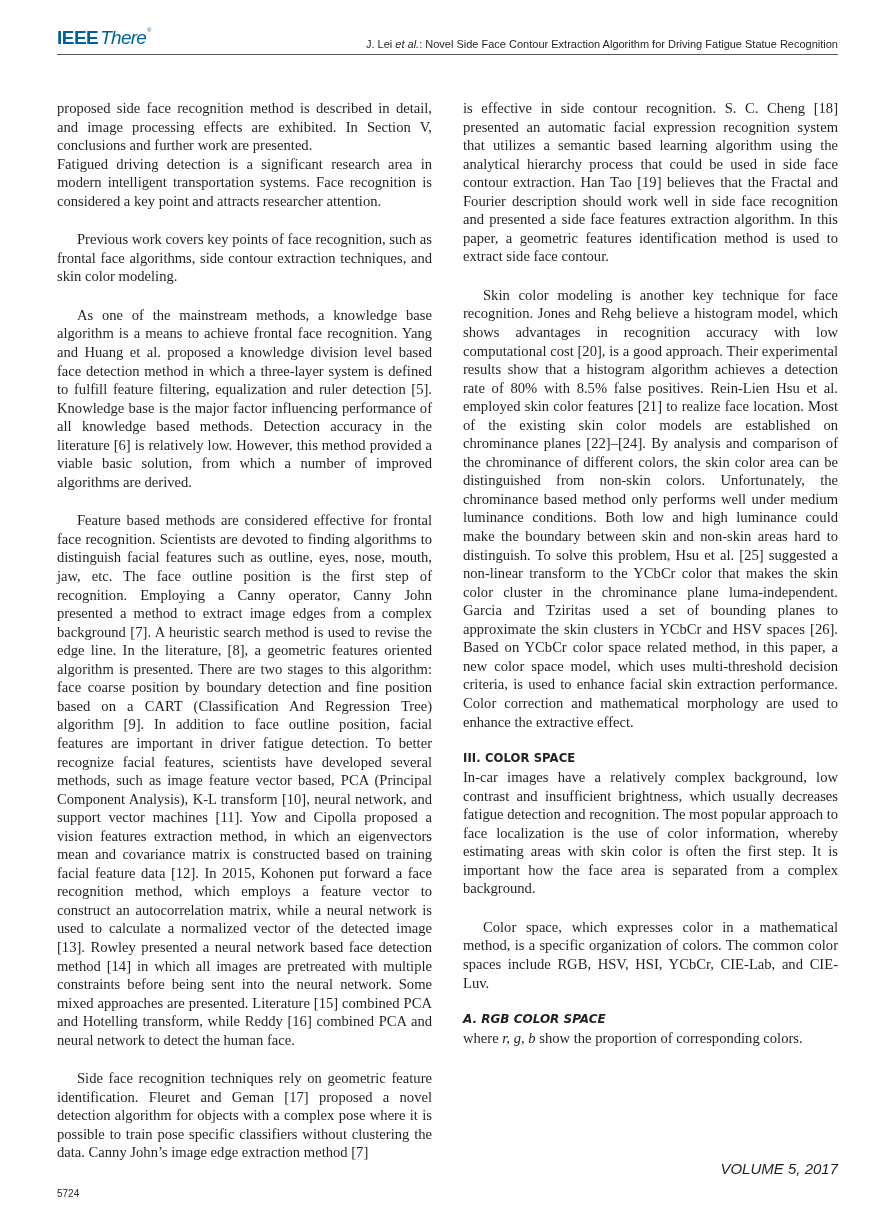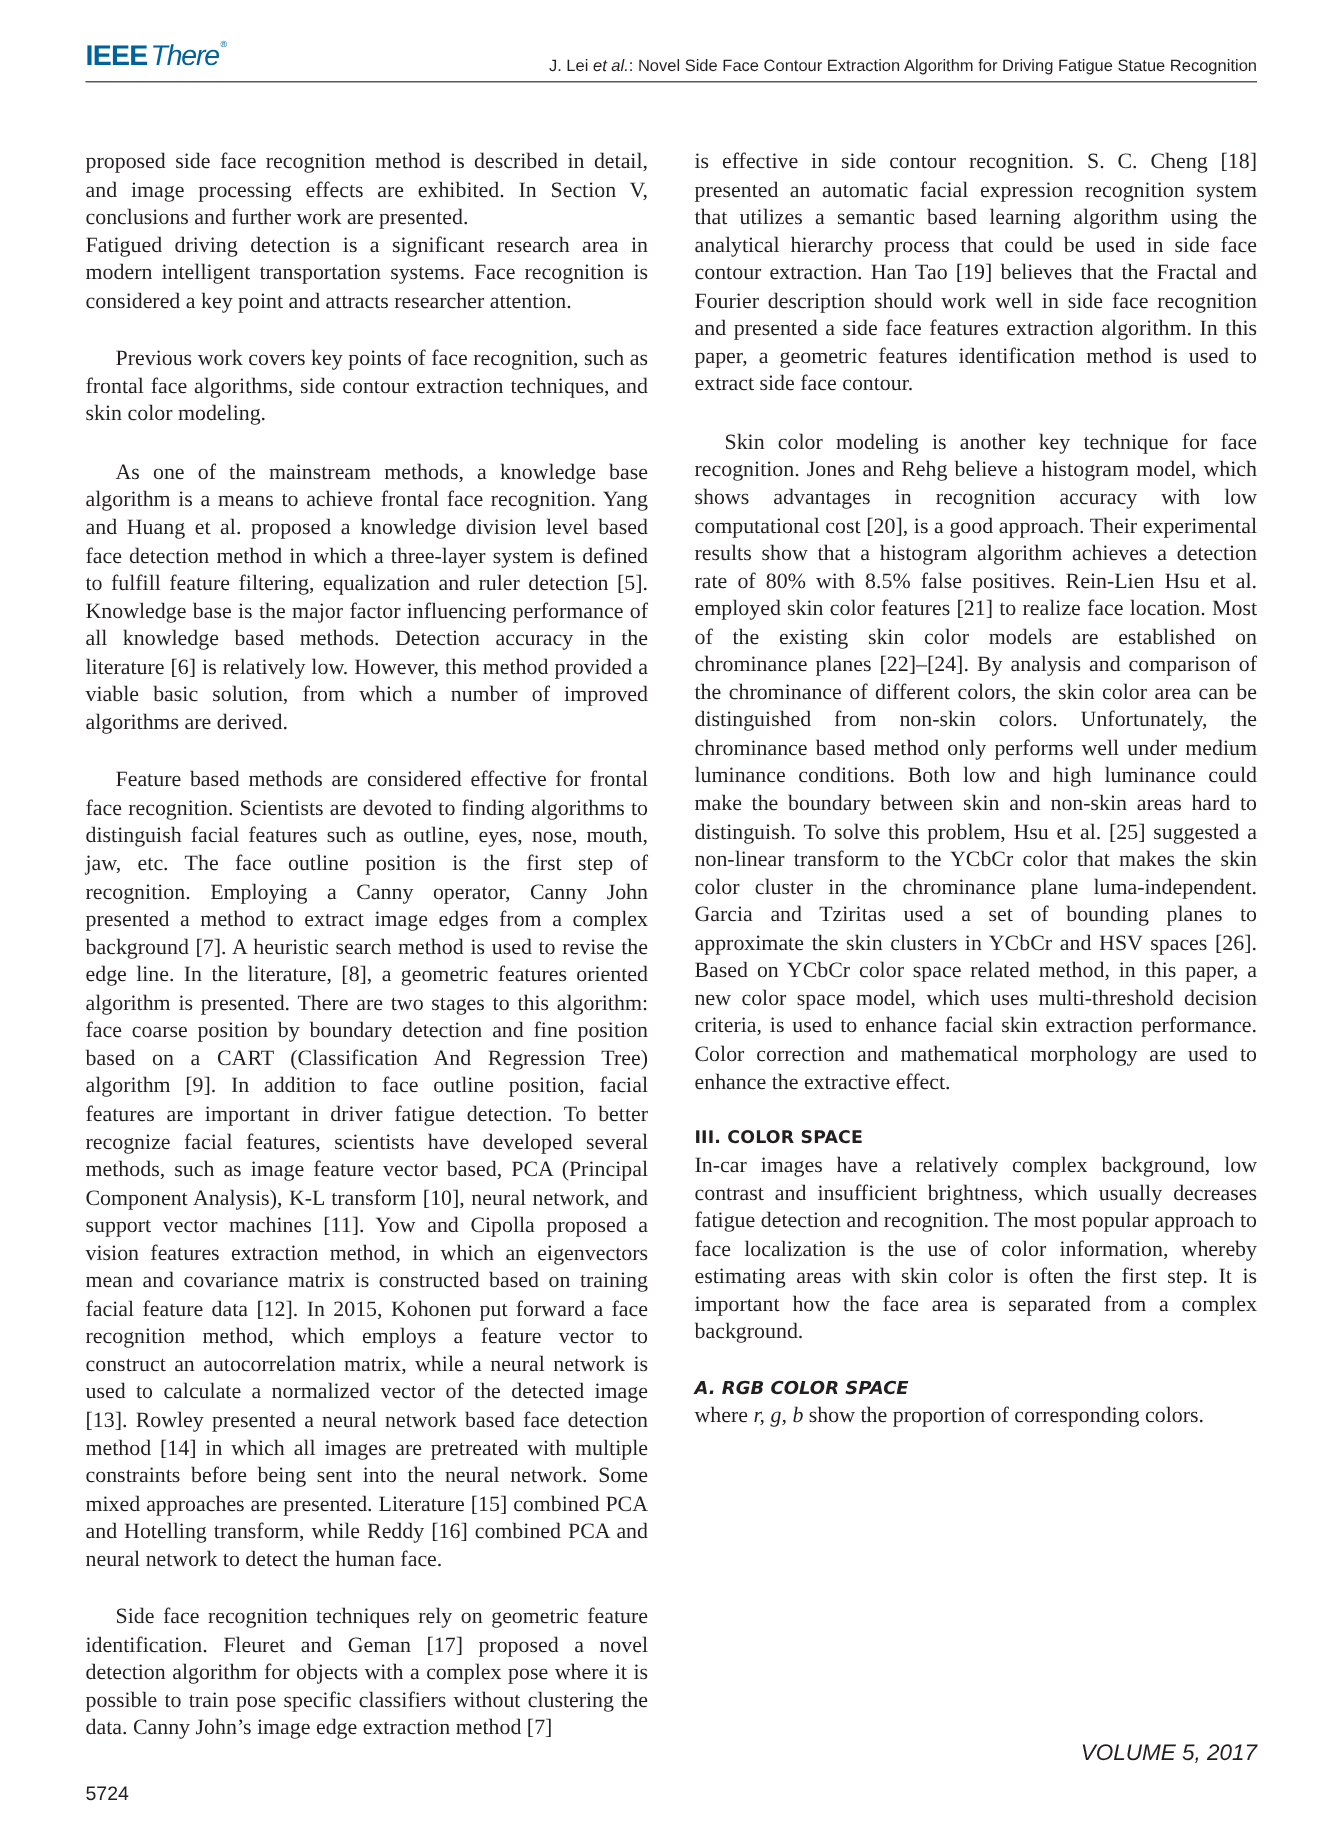--- a/index.html
+++ b/index.html
@@ -14,21 +14,21 @@
   .header-rule { position:absolute; left:57px; top:54px; width:781px; height:1px; background:#58595b; }
   .col { position:absolute; top:99px; width:375px; font-family:"Liberation Serif", serif; font-size:14.6px; line-height:18.55px; text-align:justify; hyphens:auto; }
   .col.left { left:57px; }
   .col.right { left:463px; }
   .col p { margin:0; }
   .col p.indent { text-indent:20px;margin-top:20px; }
   .sec-head { font-family:"DejaVu Sans", sans-serif; font-weight:bold; font-size:11.6px; color:#231f20; margin:18px 0 1px 0; letter-spacing:0.1px; line-height:18px; }
   .subsec-head { font-family:"DejaVu Sans", sans-serif; font-weight:bold; font-style:italic; font-size:12px; color:#231f20; margin:18px 0 1px 0; line-height:18px; }
   .equation { text-align:center; font-family:"Liberation Serif", serif; font-style:italic; margin:9px 0 8px 0; padding-left:30px; }
   .equation .up { font-style:normal; }
-  .footer-left { position:absolute; left:57px; top:1188px; font-family:"Liberation Sans", sans-serif; font-size:13px; color:#231f20; }
+  .footer-left { position:absolute; left:57px; top:1188px; font-family:"Liberation Sans", sans-serif; font-size:10px; color:#231f20; }
   .footer-right { position:absolute; right:58px; top:1160px; font-family:"Liberation Sans", sans-serif; font-size:15px; color:#231f20;font-style:italic; }
 </style>
 </head>
 <body>
 
 <div class="header">
   <div class="logo">
     <span class="ieee">IEEE</span><span class="access">There</span><span class="tm">®</span>
   </div>
   <div class="running-head">
@@ -44,18 +44,19 @@
   <p class="indent">As one of the mainstream methods, a knowledge base algorithm is a means to achieve frontal face recognition. Yang and Huang et al. proposed a knowledge division level based face detection method in which a three-layer system is defined to fulfill feature filtering, equalization and ruler detection [5]. Knowledge base is the major factor influencing performance of all knowledge based methods. Detection accuracy in the literature [6] is relatively low. However, this method provided a viable basic solution, from which a number of improved algorithms are derived.</p>
   <p class="indent">Feature based methods are considered effective for frontal face recognition. Scientists are devoted to finding algorithms to distinguish facial features such as outline, eyes, nose, mouth, jaw, etc. The face outline position is the first step of recognition. Employing a Canny operator, Canny John presented a method to extract image edges from a complex background [7]. A heuristic search method is used to revise the edge line. In the literature, [8], a geometric features oriented algorithm is presented. There are two stages to this algorithm: face coarse position by boundary detection and fine position based on a CART (Classification And Regression Tree) algorithm [9]. In addition to face outline position, facial features are important in driver fatigue detection. To better recognize facial features, scientists have developed several methods, such as image feature vector based, PCA (Principal Component Analysis), K-L transform [10], neural network, and support vector machines [11]. Yow and Cipolla proposed a vision features extraction method, in which an eigenvectors mean and covariance matrix is constructed based on training facial feature data [12]. In 2015, Kohonen put forward a face recognition method, which employs a feature vector to construct an autocorrelation matrix, while a neural network is used to calculate a normalized vector of the detected image [13]. Rowley presented a neural network based face detection method [14] in which all images are pretreated with multiple constraints before being sent into the neural network. Some mixed approaches are presented. Literature [15] combined PCA and Hotelling transform, while Reddy [16] combined PCA and neural network to detect the human face.</p>
   <p class="indent">Side face recognition techniques rely on geometric feature identification. Fleuret and Geman [17] proposed a novel detection algorithm for objects with a complex pose where it is possible to train pose specific classifiers without clustering the data. Canny John’s image edge extraction method [7]</p>
 </div>
 
 <div class="col right">
   <p>is effective in side contour recognition. S. C. Cheng [18] presented an automatic facial expression recognition system that utilizes a semantic based learning algorithm using the analytical hierarchy process that could be used in side face contour extraction. Han Tao [19] believes that the Fractal and Fourier description should work well in side face recognition and presented a side face features extraction algorithm. In this paper, a geometric features identification method is used to extract side face contour.</p>
   <p class="indent">Skin color modeling is another key technique for face recognition. Jones and Rehg believe a histogram model, which shows advantages in recognition accuracy with low computational cost [20], is a good approach. Their experimental results show that a histogram algorithm achieves a detection rate of 80% with 8.5% false positives. Rein-Lien Hsu et al. employed skin color features [21] to realize face location. Most of the existing skin color models are established on chrominance planes [22]–[24]. By analysis and comparison of the chrominance of different colors, the skin color area can be distinguished from non-skin colors. Unfortunately, the chrominance based method only performs well under medium luminance conditions. Both low and high luminance could make the boundary between skin and non-skin areas hard to distinguish. To solve this problem, Hsu et al. [25] suggested a non-linear transform to the YCbCr color that makes the skin color cluster in the chrominance plane luma-independent. Garcia and Tziritas used a set of bounding planes to approximate the skin clusters in YCbCr and HSV spaces [26]. Based on YCbCr color space related method, in this paper, a new color space model, which uses multi-threshold decision criteria, is used to enhance facial skin extraction performance. Color correction and mathematical morphology are used to enhance the extractive effect.</p>
   <div class="sec-head">III. COLOR SPACE</div>
   <p>In-car images have a relatively complex background, low contrast and insufficient brightness, which usually decreases fatigue detection and recognition. The most popular approach to face localization is the use of color information, whereby estimating areas with skin color is often the first step. It is important how the face area is separated from a complex background.</p>
+  <p class="indent">Color space, which expresses color in a mathematical method, is a specific organization of colors. The common color spaces include RGB, HSV, HSI, YCbCr, CIE-Lab, and CIE-Luv.</p>
   <div class="subsec-head">A. RGB COLOR SPACE</div>
   <p><span>where </span><i>r, g, b</i><span> show the proportion of corresponding colors.</span></p>
 </div>
 
 <div class="footer-left">5724</div>
 <div class="footer-right">VOLUME 5, 2017</div>
 
 </body></html>

